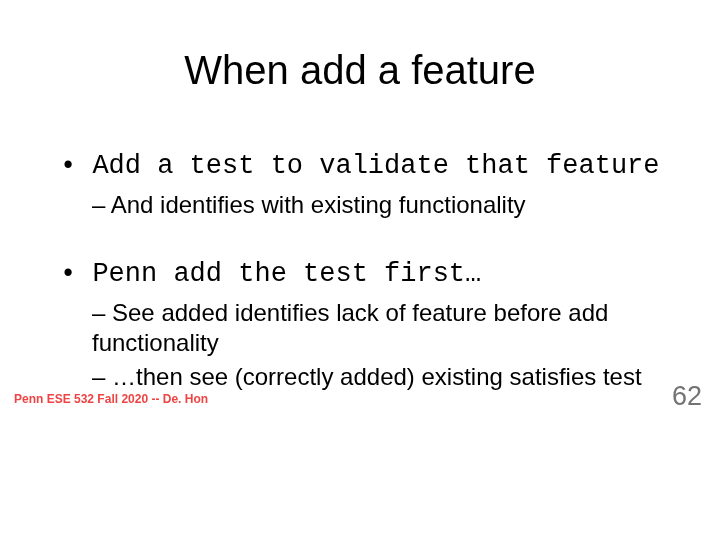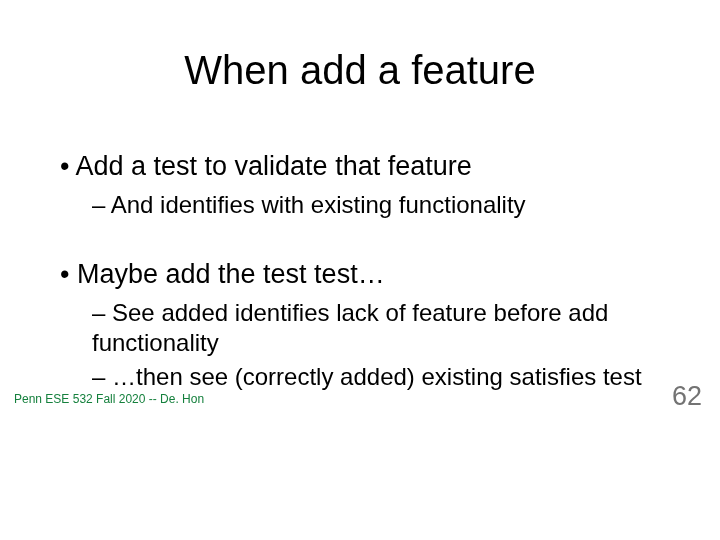--- a/index.html
+++ b/index.html
@@ -32,59 +32,61 @@
   .body {
     position: absolute;
     top: 150px;
     left: 60px;
     width: 600px;
     font-size: 27px;
     line-height: 1.25;
   }
   .b1 {
     margin: 0 0 6px 0;
+    font-family: Liberation Mono, monospace;
   }
   .b1::before {
     content: "• ";
   }
   .b2 {
     margin: 4px 0 4px 32px;
     font-size: 24px;
   }
   .b2::before {
     content: "– ";
   }
   .gap {
     height: 34px;
   }
   .footer-left {
     position: absolute;
     bottom: 14px;
     left: 14px;
     font-size: 12px;
-    color: #15803d;
+    color: #ef4444;
+    font-weight: bold;
   }
   .footer-right {
     position: absolute;
     bottom: 8px;
     right: 18px;
     font-size: 27px;
     color: #737373;
   }
 </style>
 </head>
 <body>
 
 <div class="slide">
   <div class="title">When add a feature</div>
 
   <div class="body">
     <div class="b1">Add a test to validate that feature</div>
     <div class="b2">And identifies with existing functionality</div>
     <div class="gap"></div>
-    <div class="b1">Maybe add the test test…</div>
+    <div class="b1">Penn add the test first…</div>
     <div class="b2">See added identifies lack of feature before add functionality</div>
     <div class="b2">…then see (correctly added) existing satisfies test</div>
   </div>
 
   <div class="footer-left">Penn ESE 532 Fall 2020 -- De. Hon</div>
   <div class="footer-right">62</div>
 </div>
 
 </body></html>

